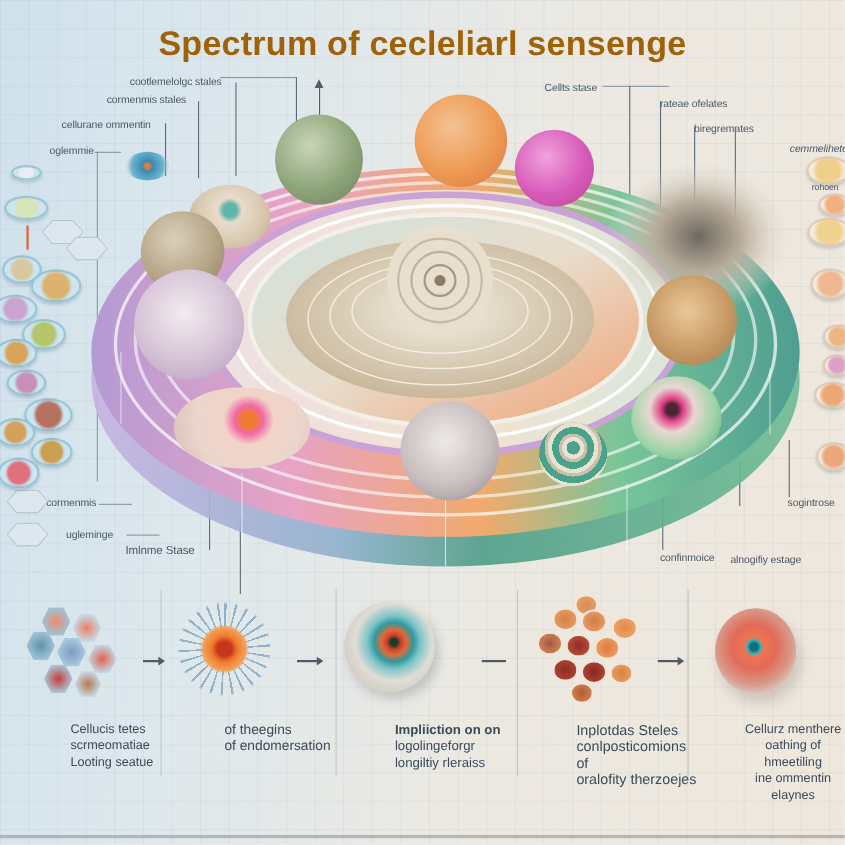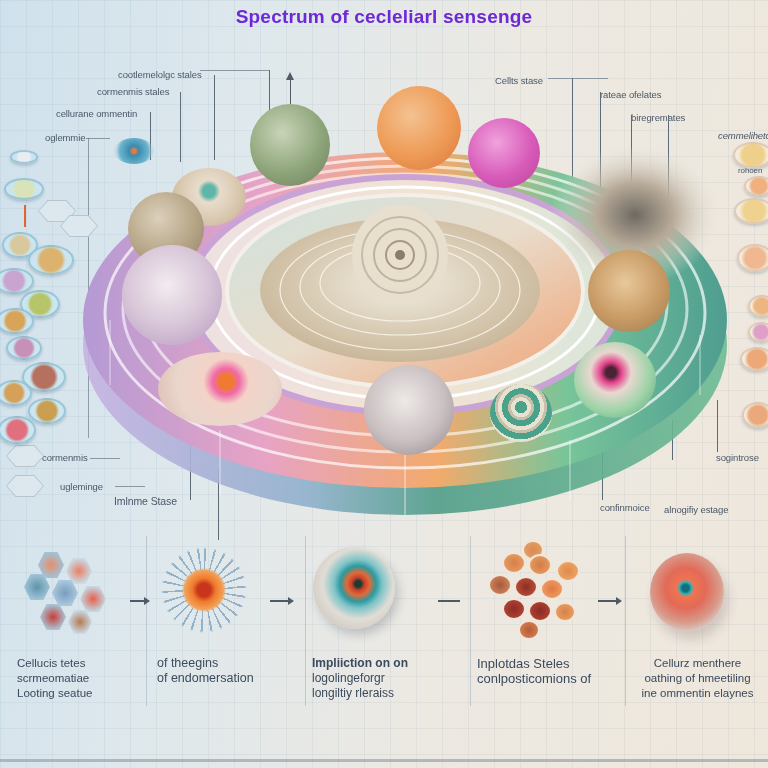--- a/index.html
+++ b/index.html
@@ -12,22 +12,22 @@
     }
     .grid-bg {
       position: absolute; inset: 0;
       background-image:
         linear-gradient(rgba(120,150,170,0.10) 1px, transparent 1px),
         linear-gradient(90deg, rgba(120,150,170,0.10) 1px, transparent 1px);
       background-size: 26px 26px;
       pointer-events: none;
     }
     .title {
-      position: absolute; left: 0; right: 0; top: 6px;
-      text-align: center; font-size: 19px; color: #6d28d9;
+      position: absolute; left: 0; right: 0; top: 22px;
+      text-align: center; font-size: 31px; color: #a16207;
       letter-spacing: 0.2px;
     }
     .label {
       position: absolute; font-size: 9.5px; color: #4a5868; white-space: nowrap;
       letter-spacing: -0.1px;
     }
     .vline { position: absolute; width: 1px; background: #5c6b78; }
     .hline { position: absolute; height: 1px; background: #8a97a2; }
 
     
@@ -64,21 +64,21 @@
     }
     .arrow::after {
       content: ""; position: absolute; right: -2px; top: -3px;
       border-left: 6px solid #4f5a64; border-top: 4px solid transparent; border-bottom: 4px solid transparent;
     }
     .arrow.no-head::after { display: none; }
     .step-text {
       position: absolute; top: 656px; font-size: 11.5px; line-height: 15px; color: #3b4a5c;
       width: 160px;
     }
-    .step-text span { display: block; }
+    .step-text span { display: block; margin-left: 47px; }
     .footer-bar { position: absolute; left: 0; right: 0; top: 759px; height: 3px; background: #9aa3aa; opacity: .7; }
   </style>
 </head>
 <body>
 
 <div class="grid-bg"></div>
 
 <h1 class="title">Spectrum of cecleliarl sensenge</h1>
 
 <div class="vline" style="left:290px; top:78px; height:90px; background:#505c66;"></div>
@@ -288,20 +288,21 @@
   <span>of endomersation</span>
 </div>
 <div class="step-text" style="left:312px; font-size:12px;">
   <span style="font-weight:bold;">Impliiction on on</span>
   <span>logolingeforgr</span>
   <span>longiltiy rleraiss</span>
 </div>
 <div class="step-text" style="left:477px; font-size:13px;">
   <span>Inplotdas Steles</span>
   <span>conlposticomions of</span>
+  <span>oralofity therzoejes</span>
 </div>
 <div class="step-text" style="left:630px; width:135px; text-align:center;">
   <span>Cellurz menthere</span>
   <span>oathing of hmeetiling</span>
   <span>ine ommentin elaynes</span>
 </div>
 
 <div class="footer-bar"></div>
 
 </body></html>

